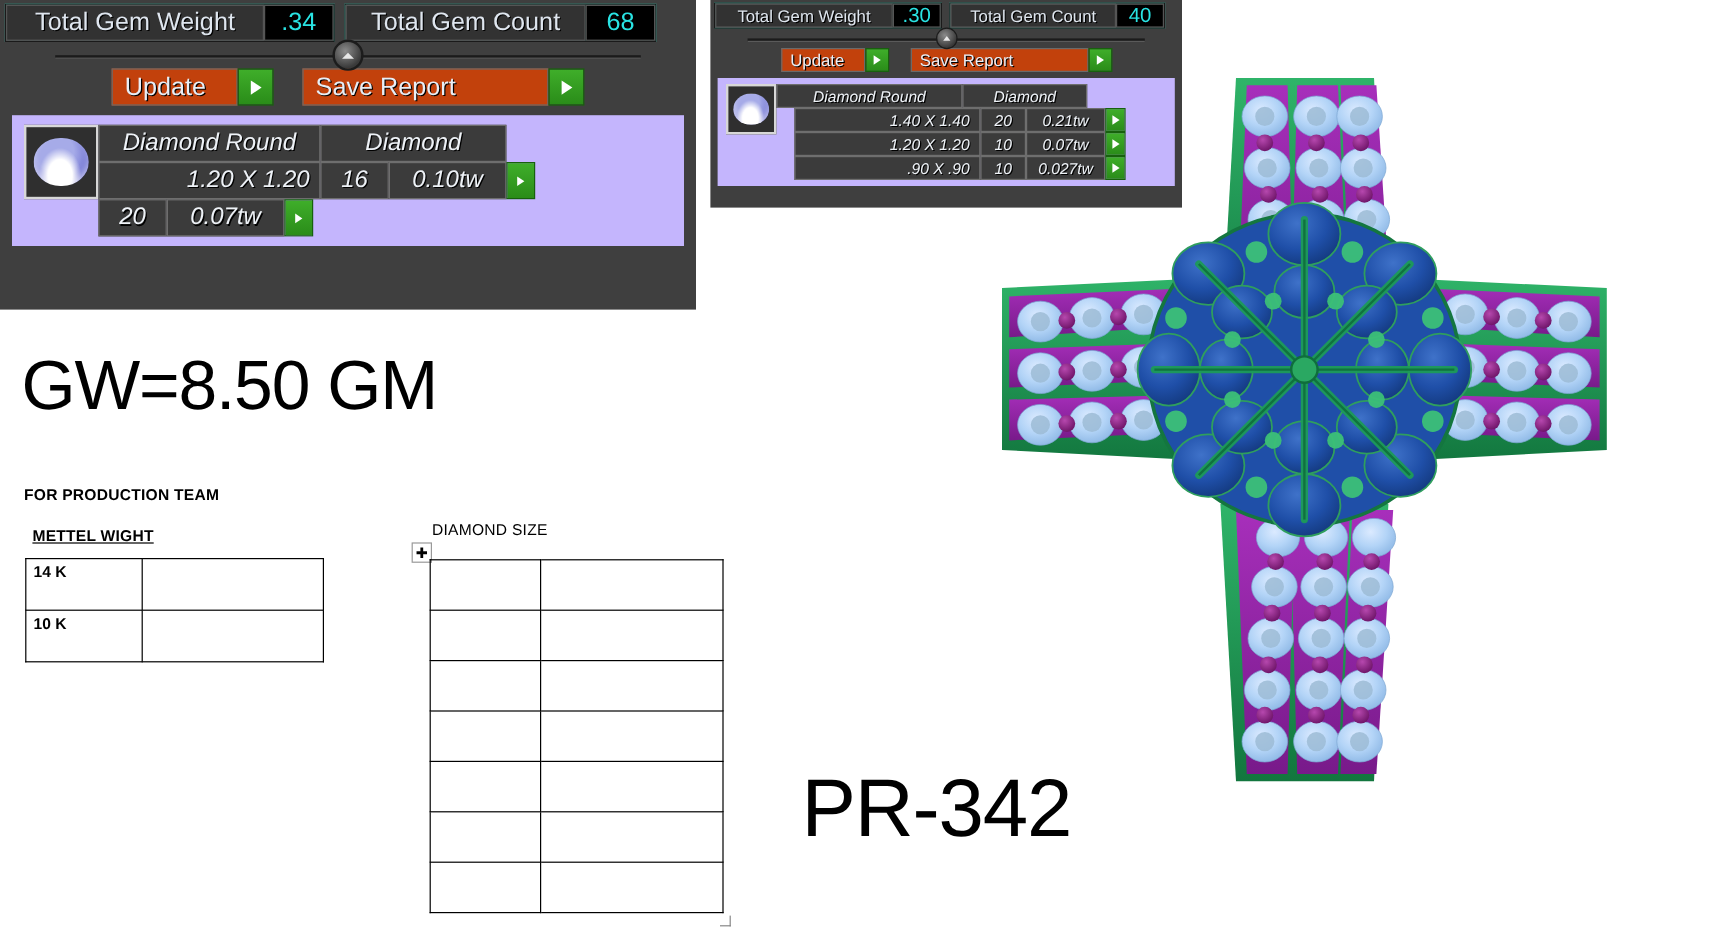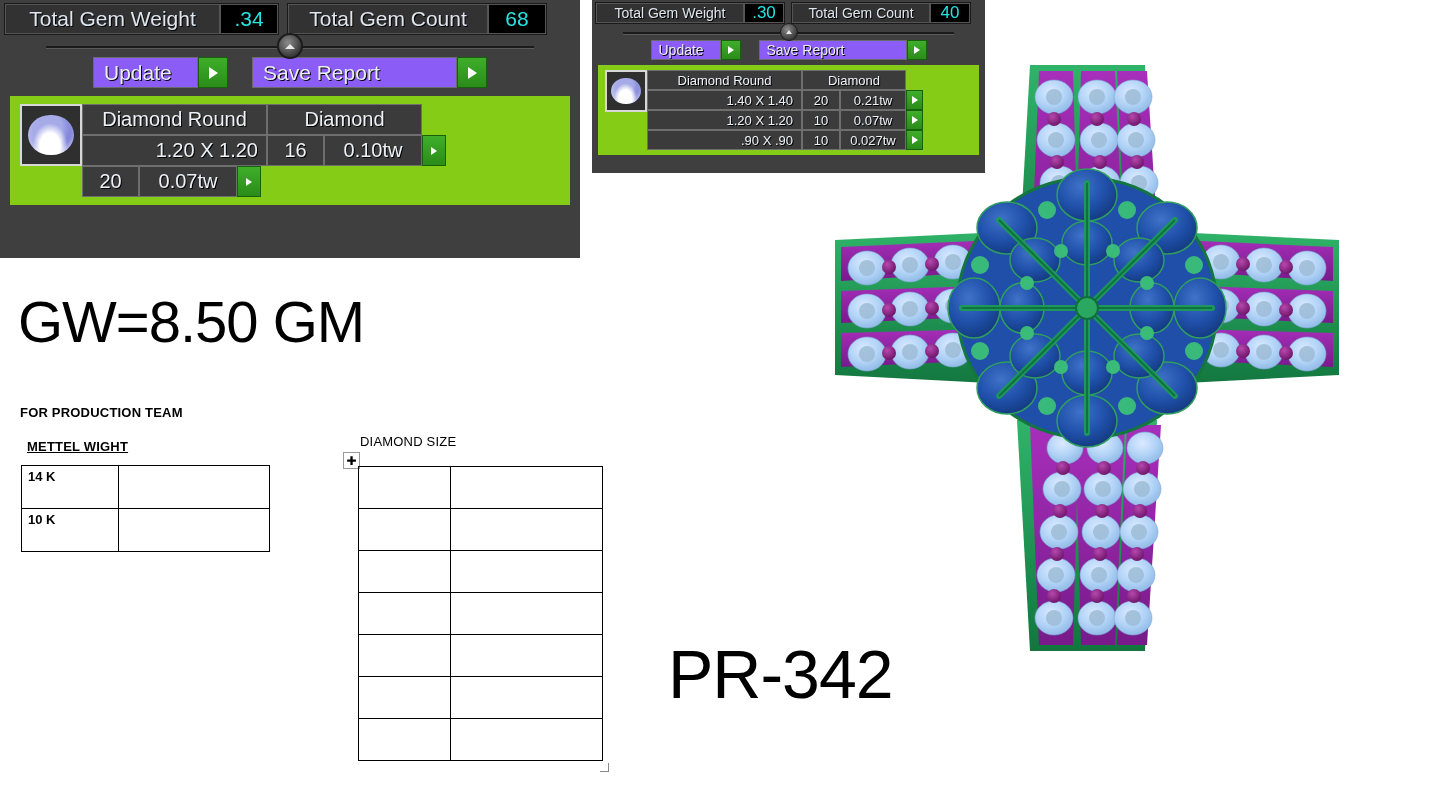--- a/index.html
+++ b/index.html
@@ -86,21 +86,21 @@
   #gem-panel-2 .knob-chevron{
     border-left-width:3px;border-right-width:3px;border-bottom-width:4px;
   }
 
   
   .actions-row{ display:flex; justify-content:center; align-items:center; }
   #gem-panel-1 .actions-row{ gap:24px; padding-bottom:8px;}
   #gem-panel-2 .actions-row{ gap:18px; padding-bottom:5px;}
   .action-btn{ display:flex; align-items:stretch; }
   .action-text{
-    background:#8b5cf6;
+    background:#c2410c;
     border:1px solid #6a6a6a;
     color:#e9eef5;
     text-shadow:1px 1px 0 #000;
     display:flex;align-items:center;
     box-sizing:border-box;
     white-space:nowrap;
   }
   #gem-panel-1 .action-text{ font-size:21px; height:31px; padding:0 10px;}
   #gem-panel-2 .action-text{ font-size:14px; height:20px; padding:0 7px;}
   #gem-panel-1 .btn-update .action-text{ width:105px;}
@@ -122,22 +122,23 @@
     border-top:6px solid transparent;
     border-bottom:6px solid transparent;
     border-left:9px solid #ffffff;
   }
   .green-arrow.small .arrow-tri{
     border-top-width:4px;border-bottom-width:4px;border-left-width:6px;
   }
 
   
   .gem-table-frame{
-    background:#84cc16;
-    box-sizing:border-box;
+    background:#c4b5fd;
+    box-sizing:border-box;
+    font-style:italic;
   }
   #gem-panel-1 .gem-table-frame{ margin:0 10px; padding:8px 10px;}
   #gem-panel-2 .gem-table-frame{ margin:0 6px; padding:5px 7px;}
 
   .gem-table-inner{ display:flex; align-items:flex-start; }
   .gem-thumb{
     background:#2f2f2f;
     border:2px solid #d7d7d7;
     display:flex;align-items:center;justify-content:center;
     box-sizing:border-box;
@@ -170,21 +171,21 @@
 
   #gem-panel-1 .gem-cell{ font-size:20px; height:31px;}
   #gem-panel-1 .c-size{ width:185px;}
   #gem-panel-1 .c-qty{ width:57px;}
   #gem-panel-1 .c-tw{ width:98px;}
   #gem-panel-1 .hdr-round{ width:185px;}
   #gem-panel-1 .hdr-diamond{ width:155px;}
   #gem-panel-1 .row-arrow{ width:24px;height:31px;}
 
   #gem-panel-2 .gem-cell{ font-size:13px; height:20px;}
-  #gem-panel-2 .c-size{ width:155px;}
+  #gem-panel-2 .c-size{ width:155px;margin-left:15px;}
   #gem-panel-2 .c-qty{ width:38px;}
   #gem-panel-2 .c-tw{ width:66px;}
   #gem-panel-2 .hdr-round{ width:155px;}
   #gem-panel-2 .hdr-diamond{ width:104px;}
   #gem-panel-2 .row-arrow{ width:17px;height:20px;}
 
   
   .doc-text{ position:absolute; color:#000; }
   #gross-weight-label{
     left:18px; top:288px;

